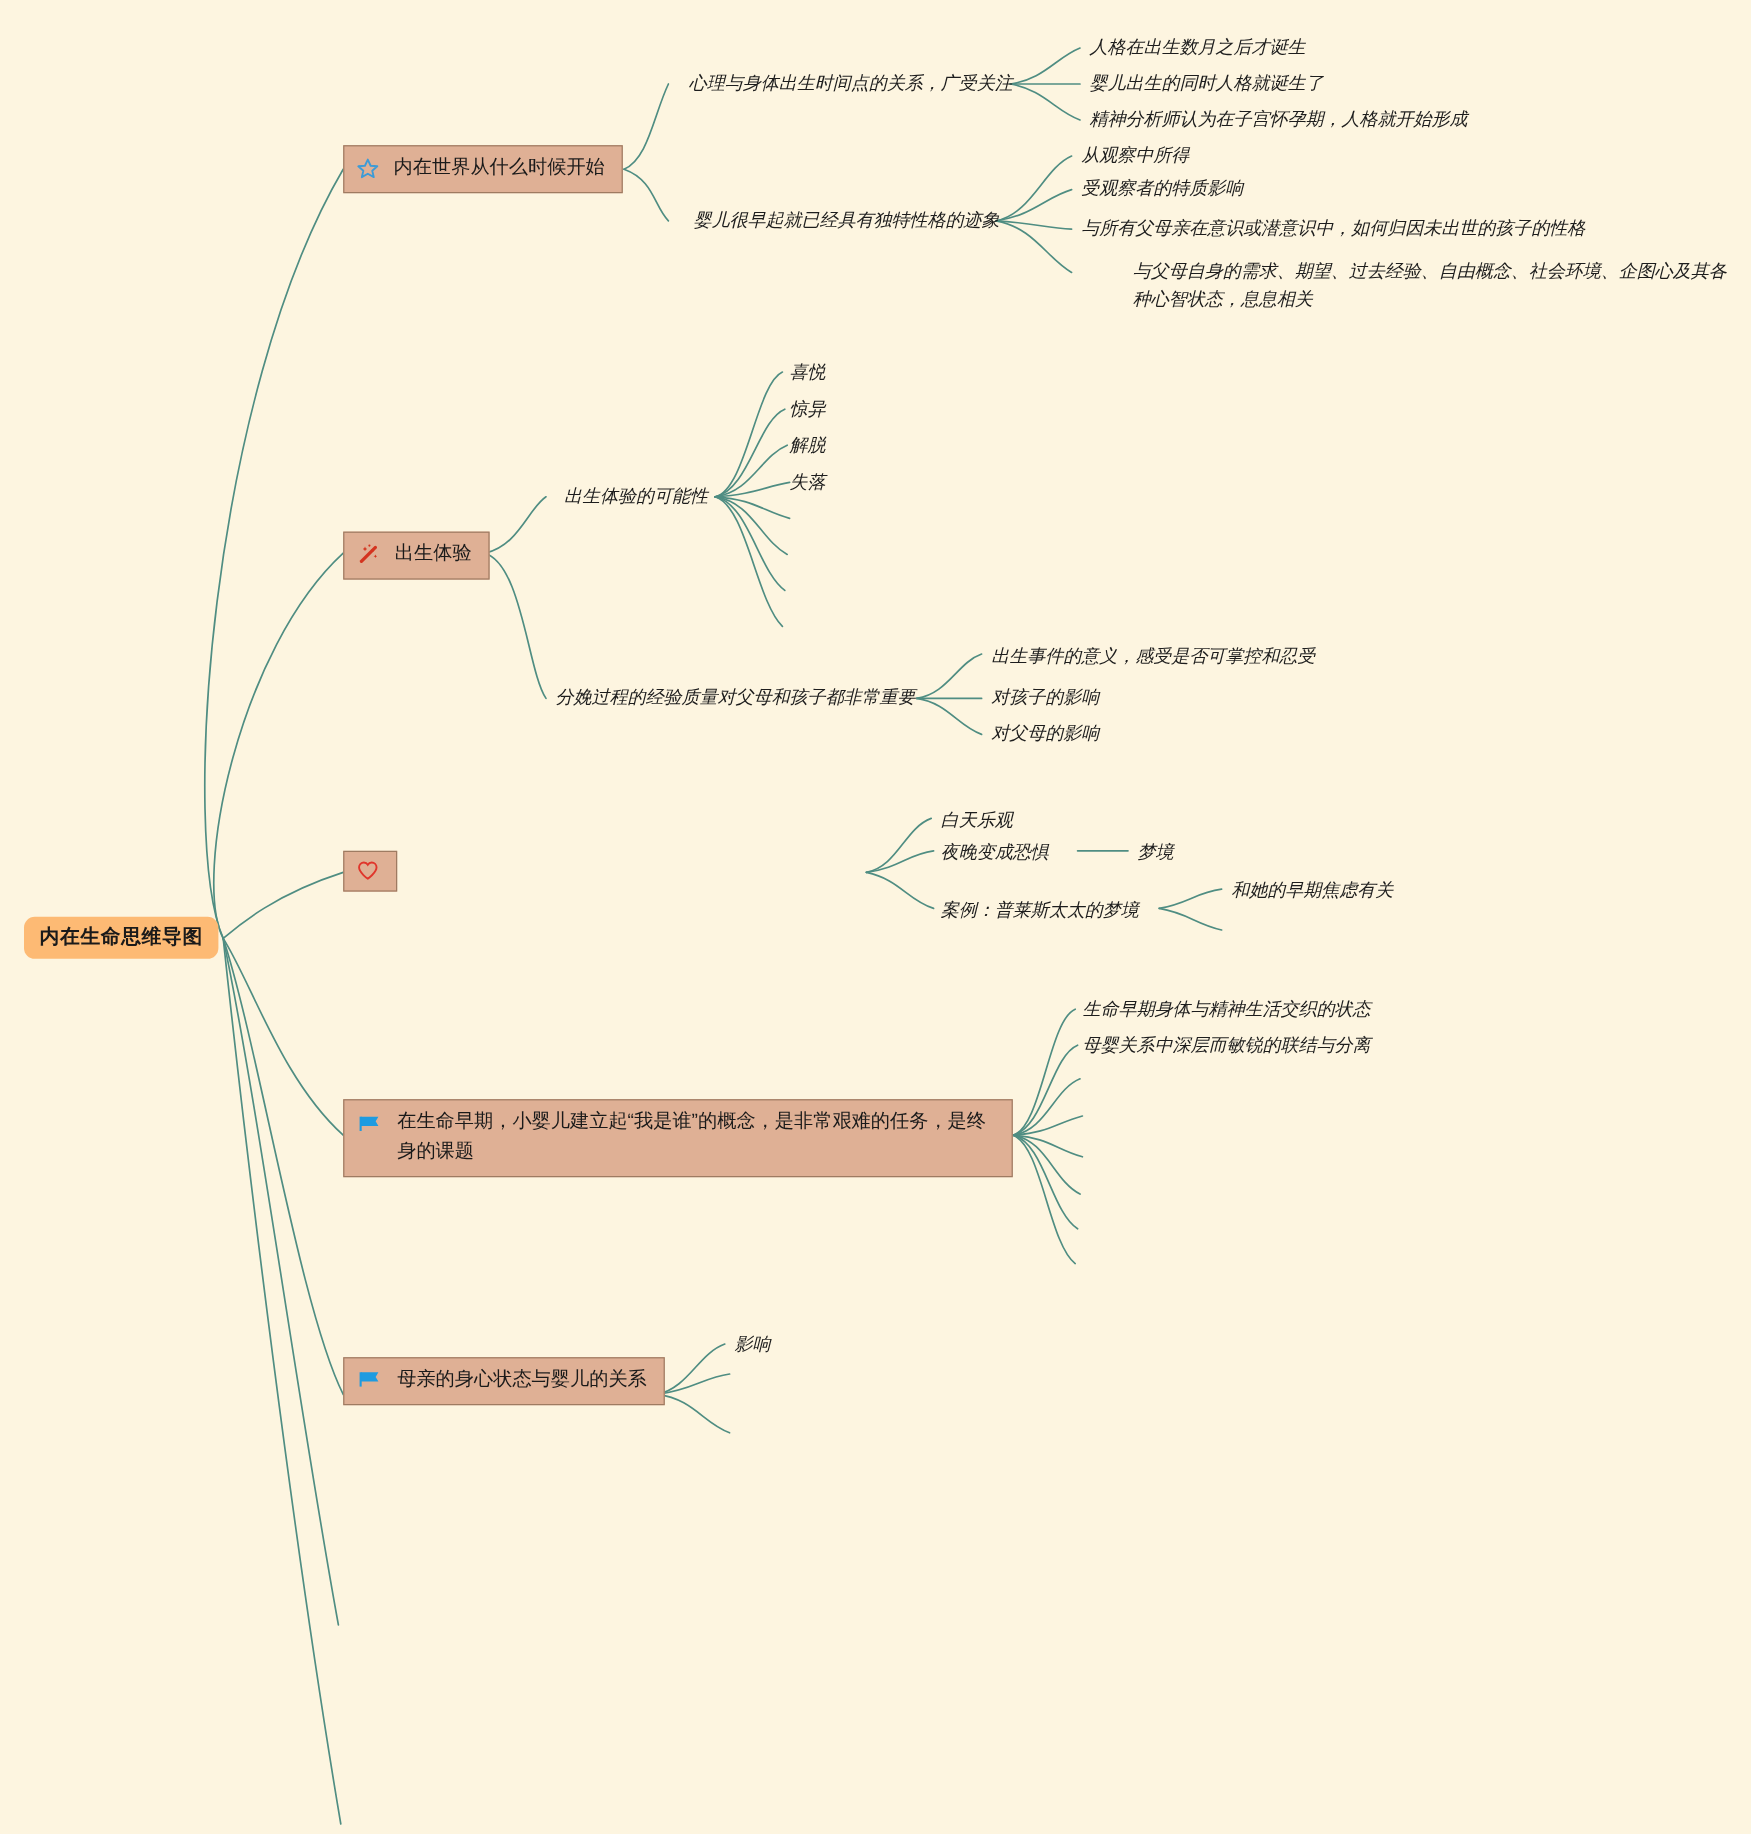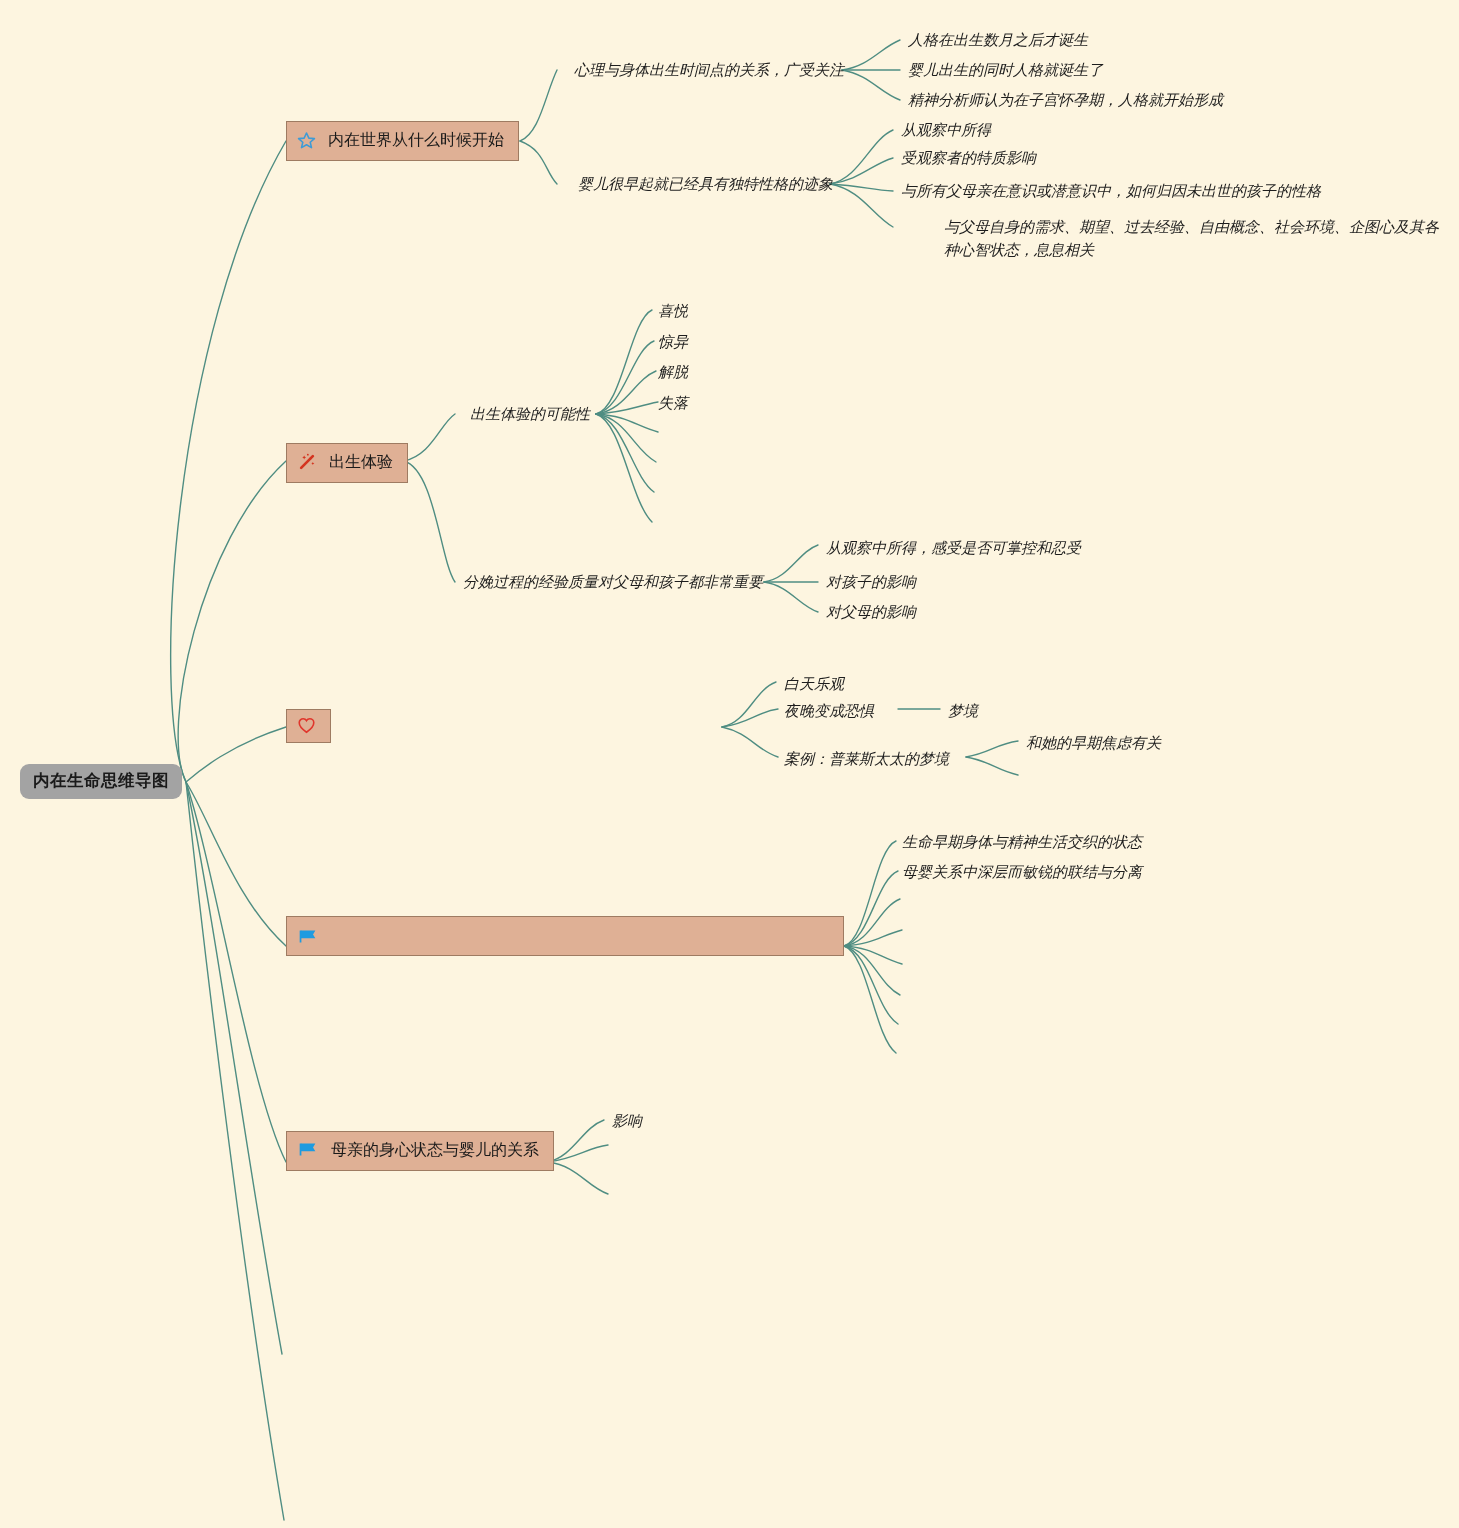--- a/index.html
+++ b/index.html
@@ -9,21 +9,21 @@
     font-family:"Liberation Sans","DejaVu Sans",sans-serif;
     position:relative;
     overflow:hidden;
   }
   #canvas{position:absolute;inset:0;width:1459px;height:1528px;}
   .node{position:absolute;box-sizing:border-box;}
 
   
   .root-node{
     left:20px;top:764px;
-    background:#a3a3a3;
+    background:#fdba74;
     border-radius:9px;
     padding:6px 13px 7px 13px;
     font-size:16.5px;font-weight:bold;color:#1a1a1a;
     letter-spacing:.5px;
     white-space:nowrap;
   }
 
   
   .lv1{
     background:#DFB095;
@@ -156,21 +156,21 @@
 <div class="txt" style="left:658px;top:300px;">喜悦</div>
 <div class="txt" style="left:658px;top:331px;">惊异</div>
 <div class="txt" style="left:658px;top:361px;">解脱</div>
 <div class="txt" style="left:658px;top:392px;">失落</div>
 <div class="txt" style="left:662px;top:424px;"></div>
 <div class="txt" style="left:660px;top:454px;"></div>
 <div class="txt" style="left:658px;top:484px;"></div>
 <div class="txt" style="left:656px;top:514px;"></div>
 
 <div class="txt" style="left:463px;top:571px;">分娩过程的经验质量对父母和孩子都非常重要</div>
-<div class="txt" style="left:826px;top:537px;">从观察中所得，感受是否可掌控和忍受</div>
+<div class="txt" style="left:826px;top:537px;">出生事件的意义，感受是否可掌控和忍受</div>
 <div class="txt" style="left:826px;top:571px;">对孩子的影响</div>
 <div class="txt" style="left:826px;top:601px;">对父母的影响</div>
 
 <div class="node lv1" style="left:286px;top:709px;">
   <span class="ico">
     <svg class="icon" width="19" height="19" viewBox="0 0 24 24" stroke="#E0362C" stroke-width="2" fill="none">
       <path d="M12 20.5 C12 20.5 2.8 14.3 2.8 8.6 C2.8 5.6 5.1 3.4 7.9 3.4 C9.8 3.4 11.2 4.4 12 5.8 C12.8 4.4 14.2 3.4 16.1 3.4 C18.9 3.4 21.2 5.6 21.2 8.6 C21.2 14.3 12 20.5 12 20.5z"></path>
     </svg>
   </span>
 </div>
@@ -182,20 +182,21 @@
 <div class="txt" style="left:1026px;top:732px;">和她的早期焦虑有关</div>
 <div class="txt" style="left:1026px;top:766px;"></div>
 
 <div class="node lv1 multiline" style="left:286px;top:916px;width:558px;">
   <span class="ico">
     <svg class="icon" width="22" height="22" viewBox="0 0 24 24" fill="none">
       <path d="M4 5 H20 L17.5 9.2 L20 13.4 H4 Z" fill="#1E9BE0"></path>
       <rect x="2.9" y="5" width="1.9" height="13" fill="#1E9BE0"></rect>
     </svg>
   </span>
+  <span>在生命早期，小婴儿建立起“我是谁”的概念，是非常艰难的任务，是终身的课题</span>
 </div>
 
 <div class="txt" style="left:902px;top:831px;">生命早期身体与精神生活交织的状态</div>
 <div class="txt" style="left:902px;top:861px;">母婴关系中深层而敏锐的联结与分离</div>
 <div class="txt" style="left:906px;top:890px;"></div>
 <div class="txt" style="left:908px;top:921px;"></div>
 <div class="txt" style="left:908px;top:955px;"></div>
 <div class="txt" style="left:906px;top:986px;"></div>
 <div class="txt" style="left:904px;top:1015px;"></div>
 <div class="txt" style="left:902px;top:1044px;"></div>

